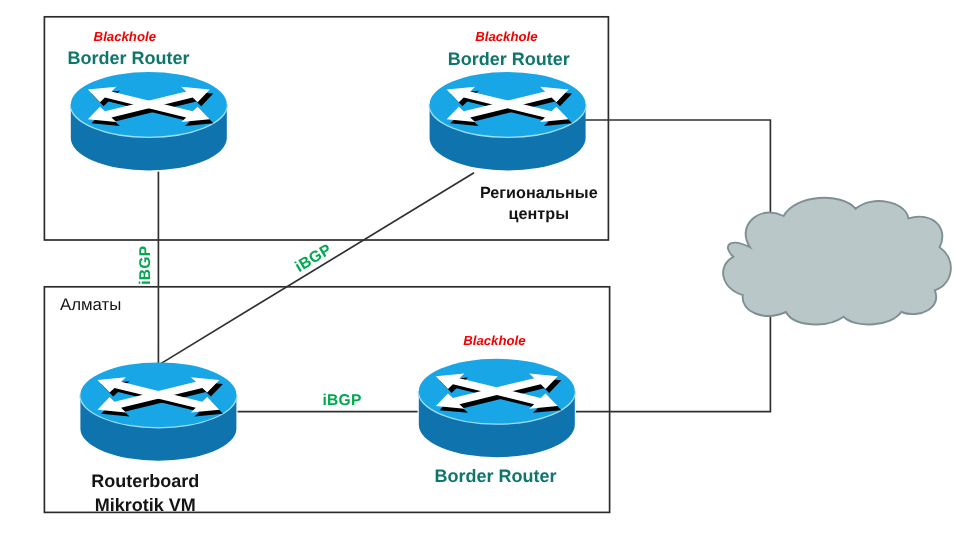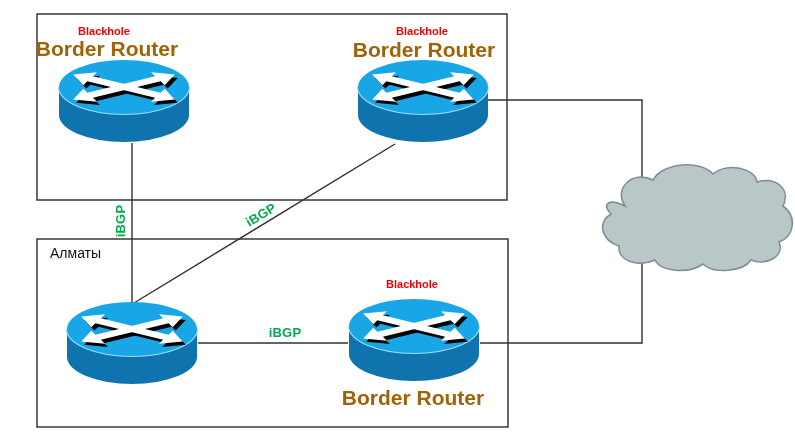--- a/index.html
+++ b/index.html
@@ -13,22 +13,22 @@
   svg.layer{position:absolute;left:0;top:0;}
   .region-rect{fill:none;stroke:var(--box-border,#2b2b2b);stroke-width:1.4;}
   .link{fill:none;stroke:var(--line,#303030);stroke-width:1.4;}
   .cloud{fill:var(--cloud-fill,#bac7c8);stroke:var(--cloud-stroke,#7e9093);stroke-width:1.6;}
   .r-side{fill:var(--router-side,#0f73ae);}
   .r-top{fill:var(--router-top,#18a6e6);}
   .r-rim{fill:none;stroke:#9fdff7;stroke-width:2;}
   .arrow-shadow{fill:#000;}
   .arrow{fill:#fff;}
   .lbl{position:absolute;transform:translate(-50%,-50%);white-space:pre-line;text-align:center;color:#000;line-height:1.2;}
-  .blackhole{font-size:11px;font-weight:bold;color:var(--blackhole-red,#f30000);}
-  .node-name{font-size:21px;font-weight:bold;color:#a16207;}
+  .blackhole{font-size:11px;font-weight:bold;font-style:italic;color:var(--blackhole-red,#f30000);}
+  .node-name{font-size:15px;font-weight:bold;color:#0f766e;}
   .caption{font-size:13.5px;font-weight:bold;color:#141414;line-height:1.25;}
   .node-caption-2line{font-size:15px;font-weight:bold;color:#141414;line-height:1.35;}
   .region-label{position:absolute;font-size:14px;font-weight:normal;color:#141414;}
   .ibgp{font-size:13px;font-weight:bold;color:var(--ibgp-green,#00a94f);letter-spacing:.2px;}
   .rot-vert{transform:translate(-50%,-50%) rotate(-90deg);}
   .rot-diag{transform:translate(-50%,-50%) rotate(-31deg);}
   .internet-label{font-size:17px;font-weight:400;color:#161616;letter-spacing:1px;}
 </style>
 </head>
 <body>
@@ -81,23 +81,27 @@
         C 12,80 8,62 22,54
         C 12,44 20,38 36,46 Z"></path>
     </g>
   </svg>
 
   <div class="lbl blackhole" style="left:104px;top:32px;">Blackhole</div>
   <div class="lbl node-name" style="left:107px;top:49px;">Border Router</div>
 
   <div class="lbl blackhole" style="left:422px;top:32px;">Blackhole</div>
   <div class="lbl node-name" style="left:424px;top:50px;">Border Router</div>
+  <div class="lbl caption" style="left:449px;top:170px;">Региональные
+центры</div>
 
   <div class="region-label" style="left:50px;top:245px;">Алматы</div>
 
+  <div class="lbl node-caption-2line" style="left:121px;top:412px;">Routerboard
+Mikrotik VM</div>
 
   <div class="lbl blackhole" style="left:412px;top:285px;">Blackhole</div>
   <div class="lbl node-name" style="left:413px;top:398px;">Border Router</div>
 
   <div class="lbl ibgp rot-vert" style="left:121px;top:221px;">iBGP</div>
   <div class="lbl ibgp rot-diag" style="left:261px;top:215px;">iBGP</div>
   <div class="lbl ibgp" style="left:285px;top:333px;">iBGP</div>
 
 </div>
 

